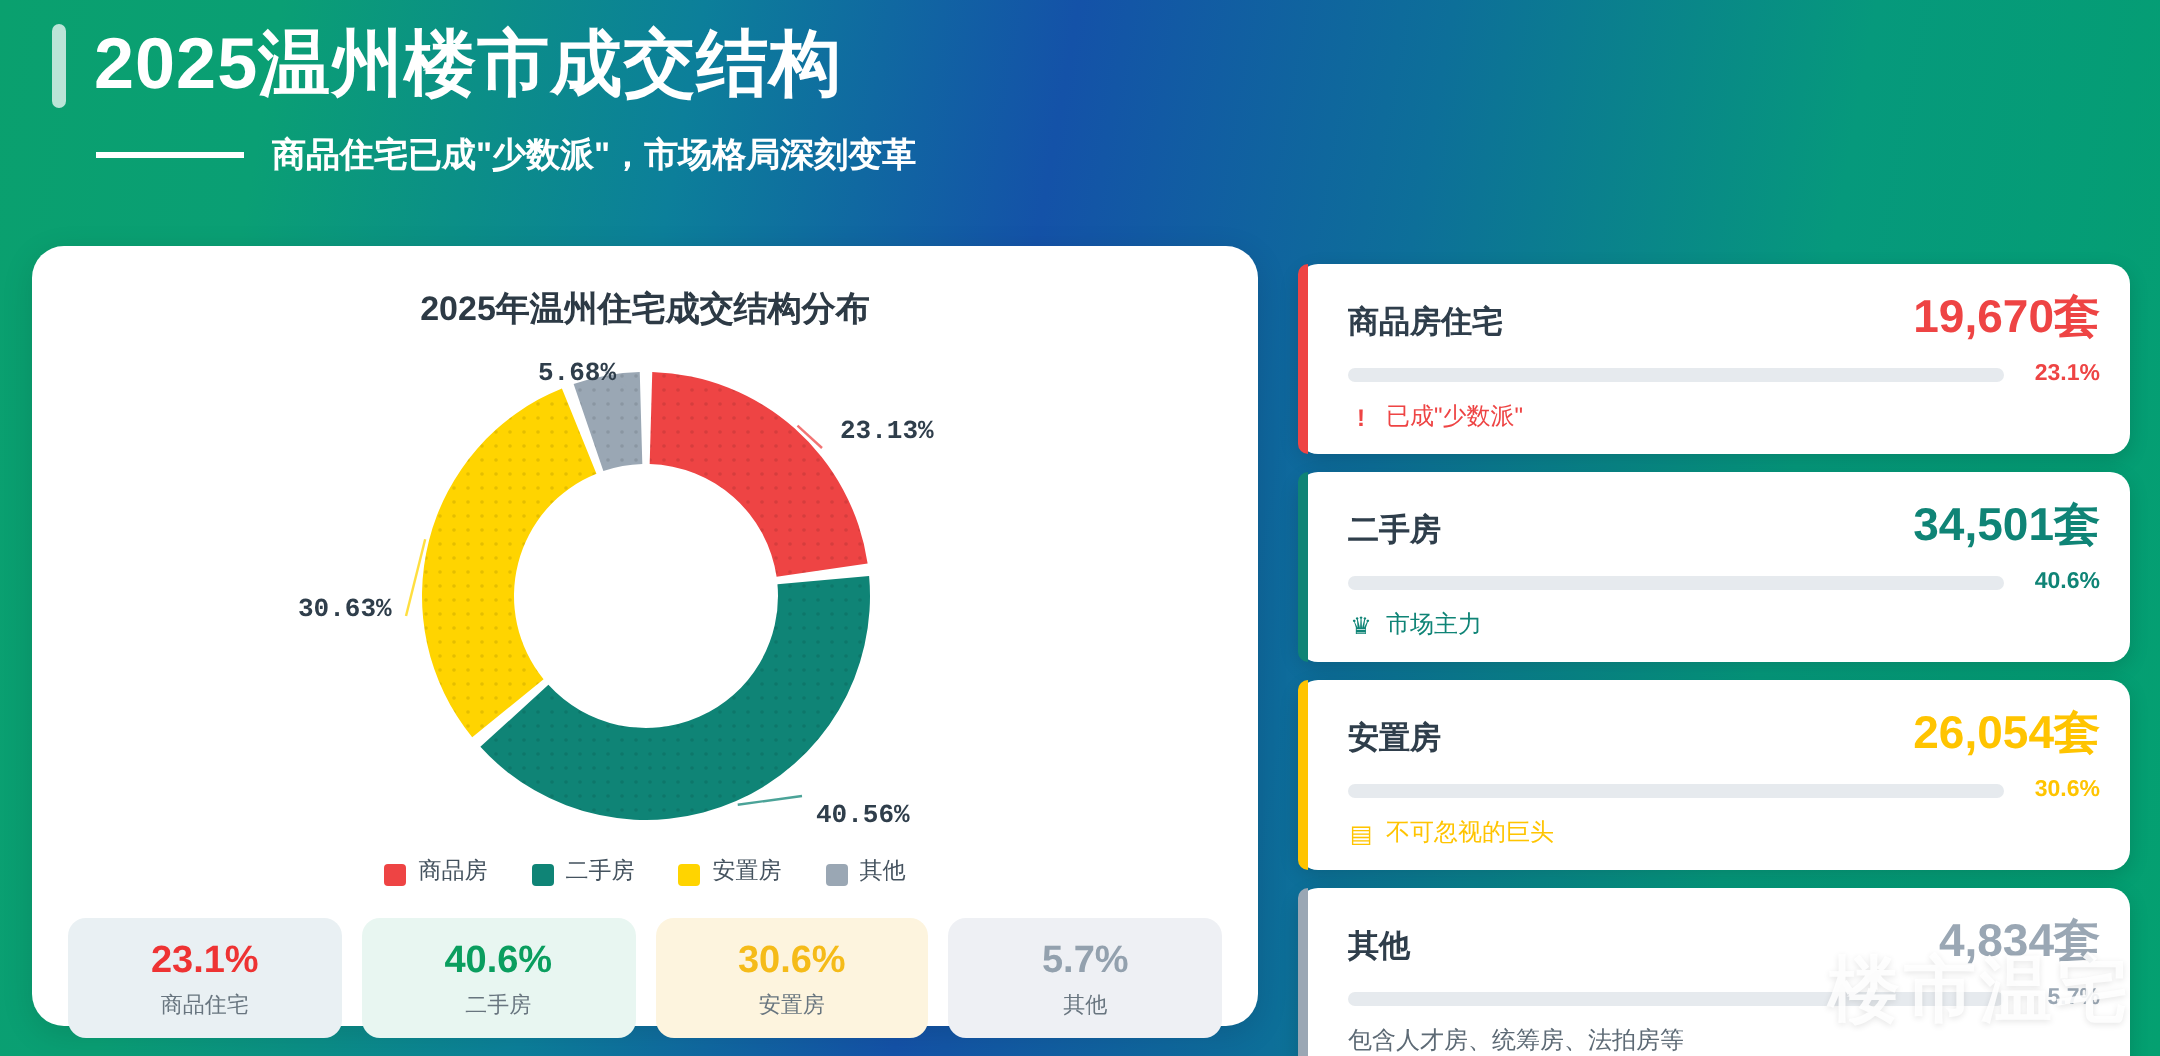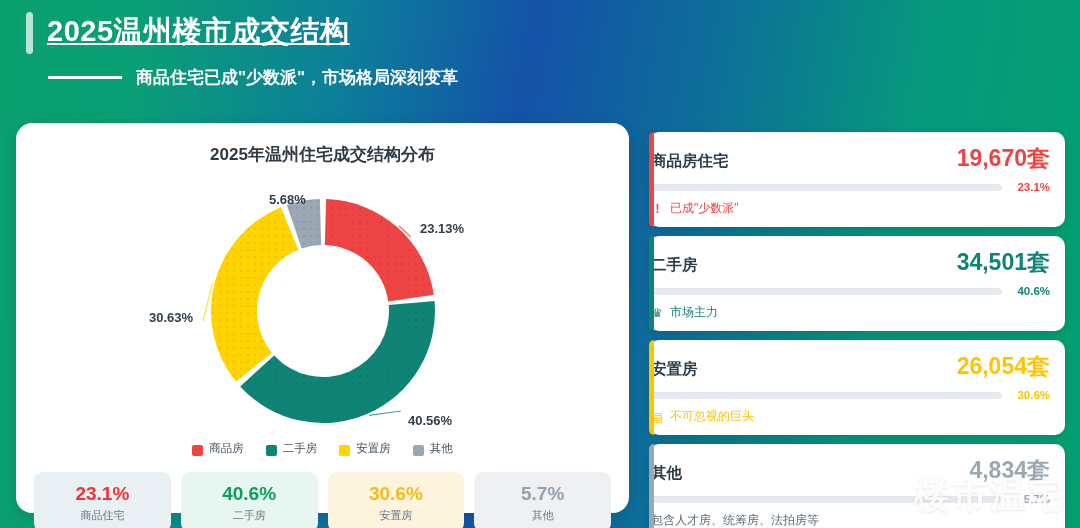--- a/index.html
+++ b/index.html
@@ -14,41 +14,41 @@
   }
 
   
   .header { position: absolute; left: 26px; top: 10px; right: 20px; }
   .title-row { display: flex; align-items: center; }
   .title-accent {
     width: 7px; height: 42px; border-radius: 4px;
     background: rgba(255,255,255,.72); margin-right: 14px; margin-top: 2px;
   }
   .main-title {
-    color: #fff; font-size: 29px; font-weight: bold;
-    letter-spacing: .5px; line-height: 1.08; white-space: nowrap; text-decoration: underline;
+    color: #fff; font-size: 36px; font-weight: bold;
+    letter-spacing: .5px; line-height: 1.08; white-space: nowrap;
   }
   .sub-row { display: flex; align-items: center; margin-top: 12px; margin-left: 22px; }
   .sub-rule { width: 74px; height: 3px; background: #fff; margin-right: 14px; }
   .sub-title { color: #fff; font-size: 17px; font-weight: bold; white-space: nowrap; }
 
   
   .left-panel {
     position: absolute; left: 16px; top: 123px;
     width: 613px; height: 390px;
     background: #fff; border-radius: 16px;
     box-shadow: 0 4px 16px rgba(0,0,0,.12);
     padding: 16px 18px 14px;
   }
   .chart-title {
     text-align: center; font-size: 17px; font-weight: bold;
     color: #2d3a45; margin-top: 4px;
   }
 
-  .donut-area { position: relative; height: 252px; margin-top: 19px; }
+  .donut-area { position: relative; height: 252px; margin-top: 6px; font-family: Liberation Mono, monospace; }
   .donut-svg { position: absolute; left: 50%; transform: translateX(-50%); top: 0; }
 
   .pct-label {
     position: absolute; font-size: 13px; font-weight: bold; color: #2f3e4b;
     white-space: nowrap;
   }
   .pct-top    { left: 235px; top: 7px; }
   .pct-right  { left: 386px; top: 36px; }
   .pct-left   { left: 115px; top: 125px; }
   .pct-bottom { left: 374px; top: 228px; }
@@ -69,21 +69,21 @@
   .stat-pct { font-size: 19px; font-weight: bold; line-height: 1.15; }
   .stat-name { font-size: 11px; color: #68757f; margin-top: 3px; }
 
   
   .right-panel {
     position: absolute; left: 649px; top: 132px; width: 416px;
   }
   .info-card {
     background: #fff; border-radius: 10px;
     box-shadow: 0 3px 10px rgba(0,0,0,.14);
-    padding: 11px 15px 10px 2px;
+    padding: 11px 15px 10px 25px;
     margin-bottom: 9px;
     position: relative;
   }
   .info-card .accent {
     position: absolute; left: 0; top: 0; bottom: 0; width: 5px;
     border-radius: 10px 0 0 10px;
   }
   .card-top { display: flex; align-items: baseline; justify-content: space-between; }
   .card-label { font-size: 15.5px; font-weight: bold; color: #2f3e4b; }
   .card-value { font-size: 23px; font-weight: bold; }

